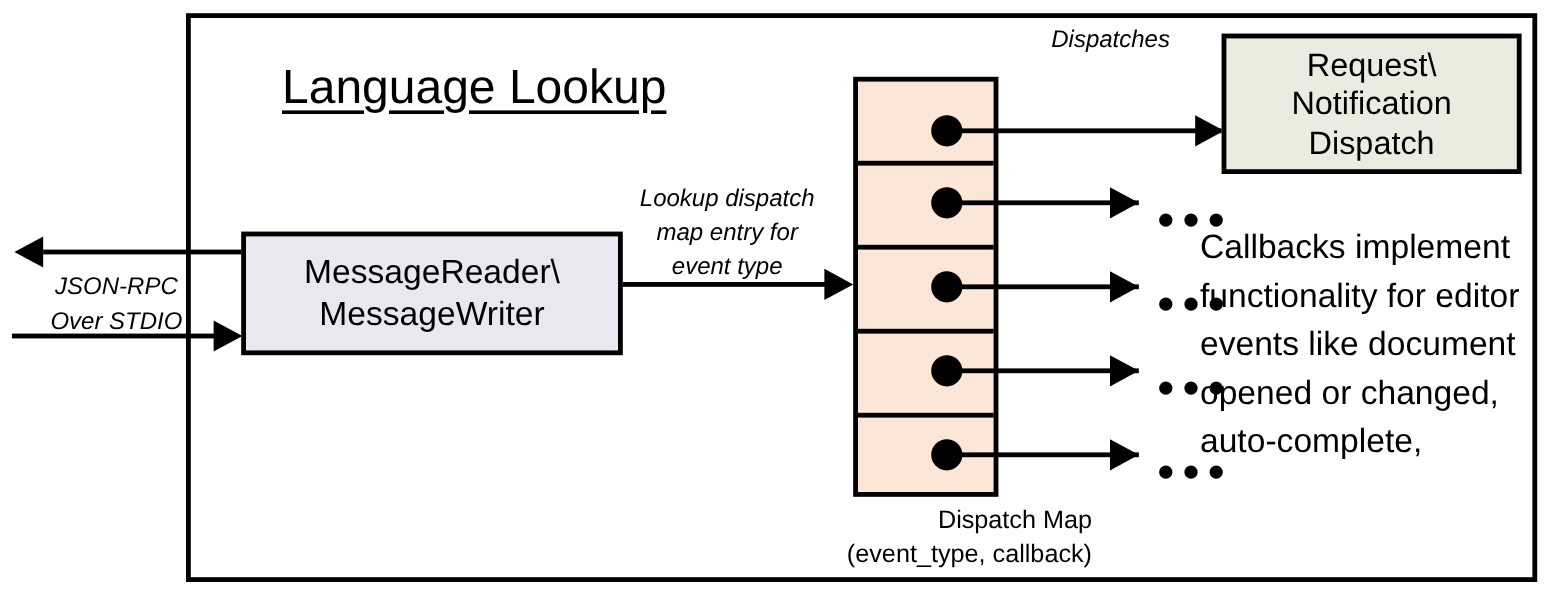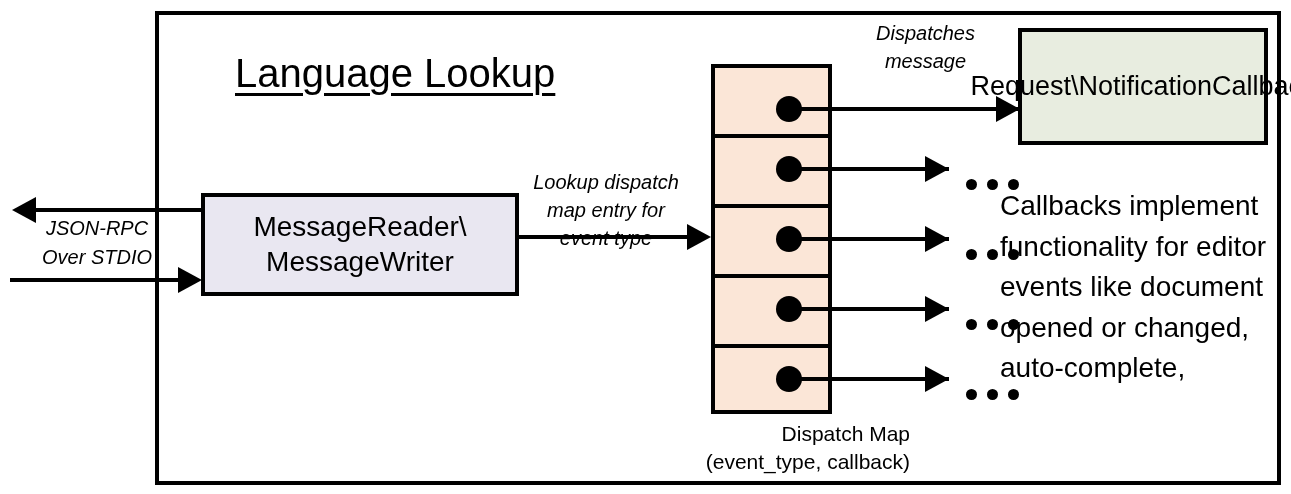--- a/index.html
+++ b/index.html
@@ -41,27 +41,27 @@
     border-top:13px solid transparent;border-bottom:13px solid transparent;
     border-right:24px solid #000;
   }
   .arrow-right{
     position:absolute;width:0;height:0;
     border-top:13px solid transparent;border-bottom:13px solid transparent;
     border-left:24px solid #000;
   }
 
   .jsonrpc-label{
-    position:absolute;left:22px;top:214px;width:150px;text-align:center;
+    position:absolute;left:22px;top:225px;width:150px;text-align:center;
     font-style:italic;font-size:20px;line-height:1.45;
   }
 
   
   .lookup-label{
-    position:absolute;left:513px;top:168px;width:186px;text-align:center;
+    position:absolute;left:513px;top:152px;width:186px;text-align:center;
     font-style:italic;font-size:20px;line-height:1.4;
   }
 
   
   .map-table{
     position:absolute;left:711px;top:64px;width:121px;height:350px;
     border:4px solid #000;box-sizing:border-box;background:#FBE6D7;
   }
   .map-cell{
     position:absolute;left:0;width:100%;height:70px;box-sizing:border-box;
@@ -79,21 +79,21 @@
   
   .dispatch-label{
     position:absolute;left:838px;top:19px;width:175px;text-align:center;
     font-style:italic;font-size:20px;line-height:1.4;
   }
 
   
   .callback-box{
     position:absolute;left:1018px;top:28px;width:250px;height:117px;
     background:#E8EDE0;border:4px solid #000;box-sizing:border-box;
-    display:flex;flex-direction:row;align-items:center;justify-content:center;
+    display:flex;flex-direction:column;align-items:center;justify-content:center;
     font-size:27px;line-height:1.2;text-align:center;
   }
   .callback-note{
     position:absolute;left:1000px;top:186px;width:287px;text-align:left;
     font-size:28px;line-height:1.45;
   }
 
   
   .ellipsis{
     position:absolute;font-size:34px;line-height:1;letter-spacing:3px;
@@ -169,27 +169,26 @@
   <div class="arrow-right" style="left:925px;top:366px;"></div>
   <div class="ellipsis" style="left:966px;top:371px;"><span></span><span></span><span></span></div>
 
   <div class="map-caption">
     <div>Dispatch Map</div>
     <div>(event_type, callback)</div>
   </div>
 
   <div class="dispatch-label">
     <div>Dispatches</div>
-    <div>message</div>
   </div>
 
   <div class="callback-box">
     <div>Request\</div>
     <div>Notification</div>
-    <div>Callback</div>
+    <div>Dispatch</div>
   </div>
 
   <div class="callback-note">
     <div>Callbacks implement</div>
     <div>functionality for editor</div>
     <div>events like document</div>
     <div>opened or changed,</div>
     <div>auto-complete,</div>
   </div>
 

